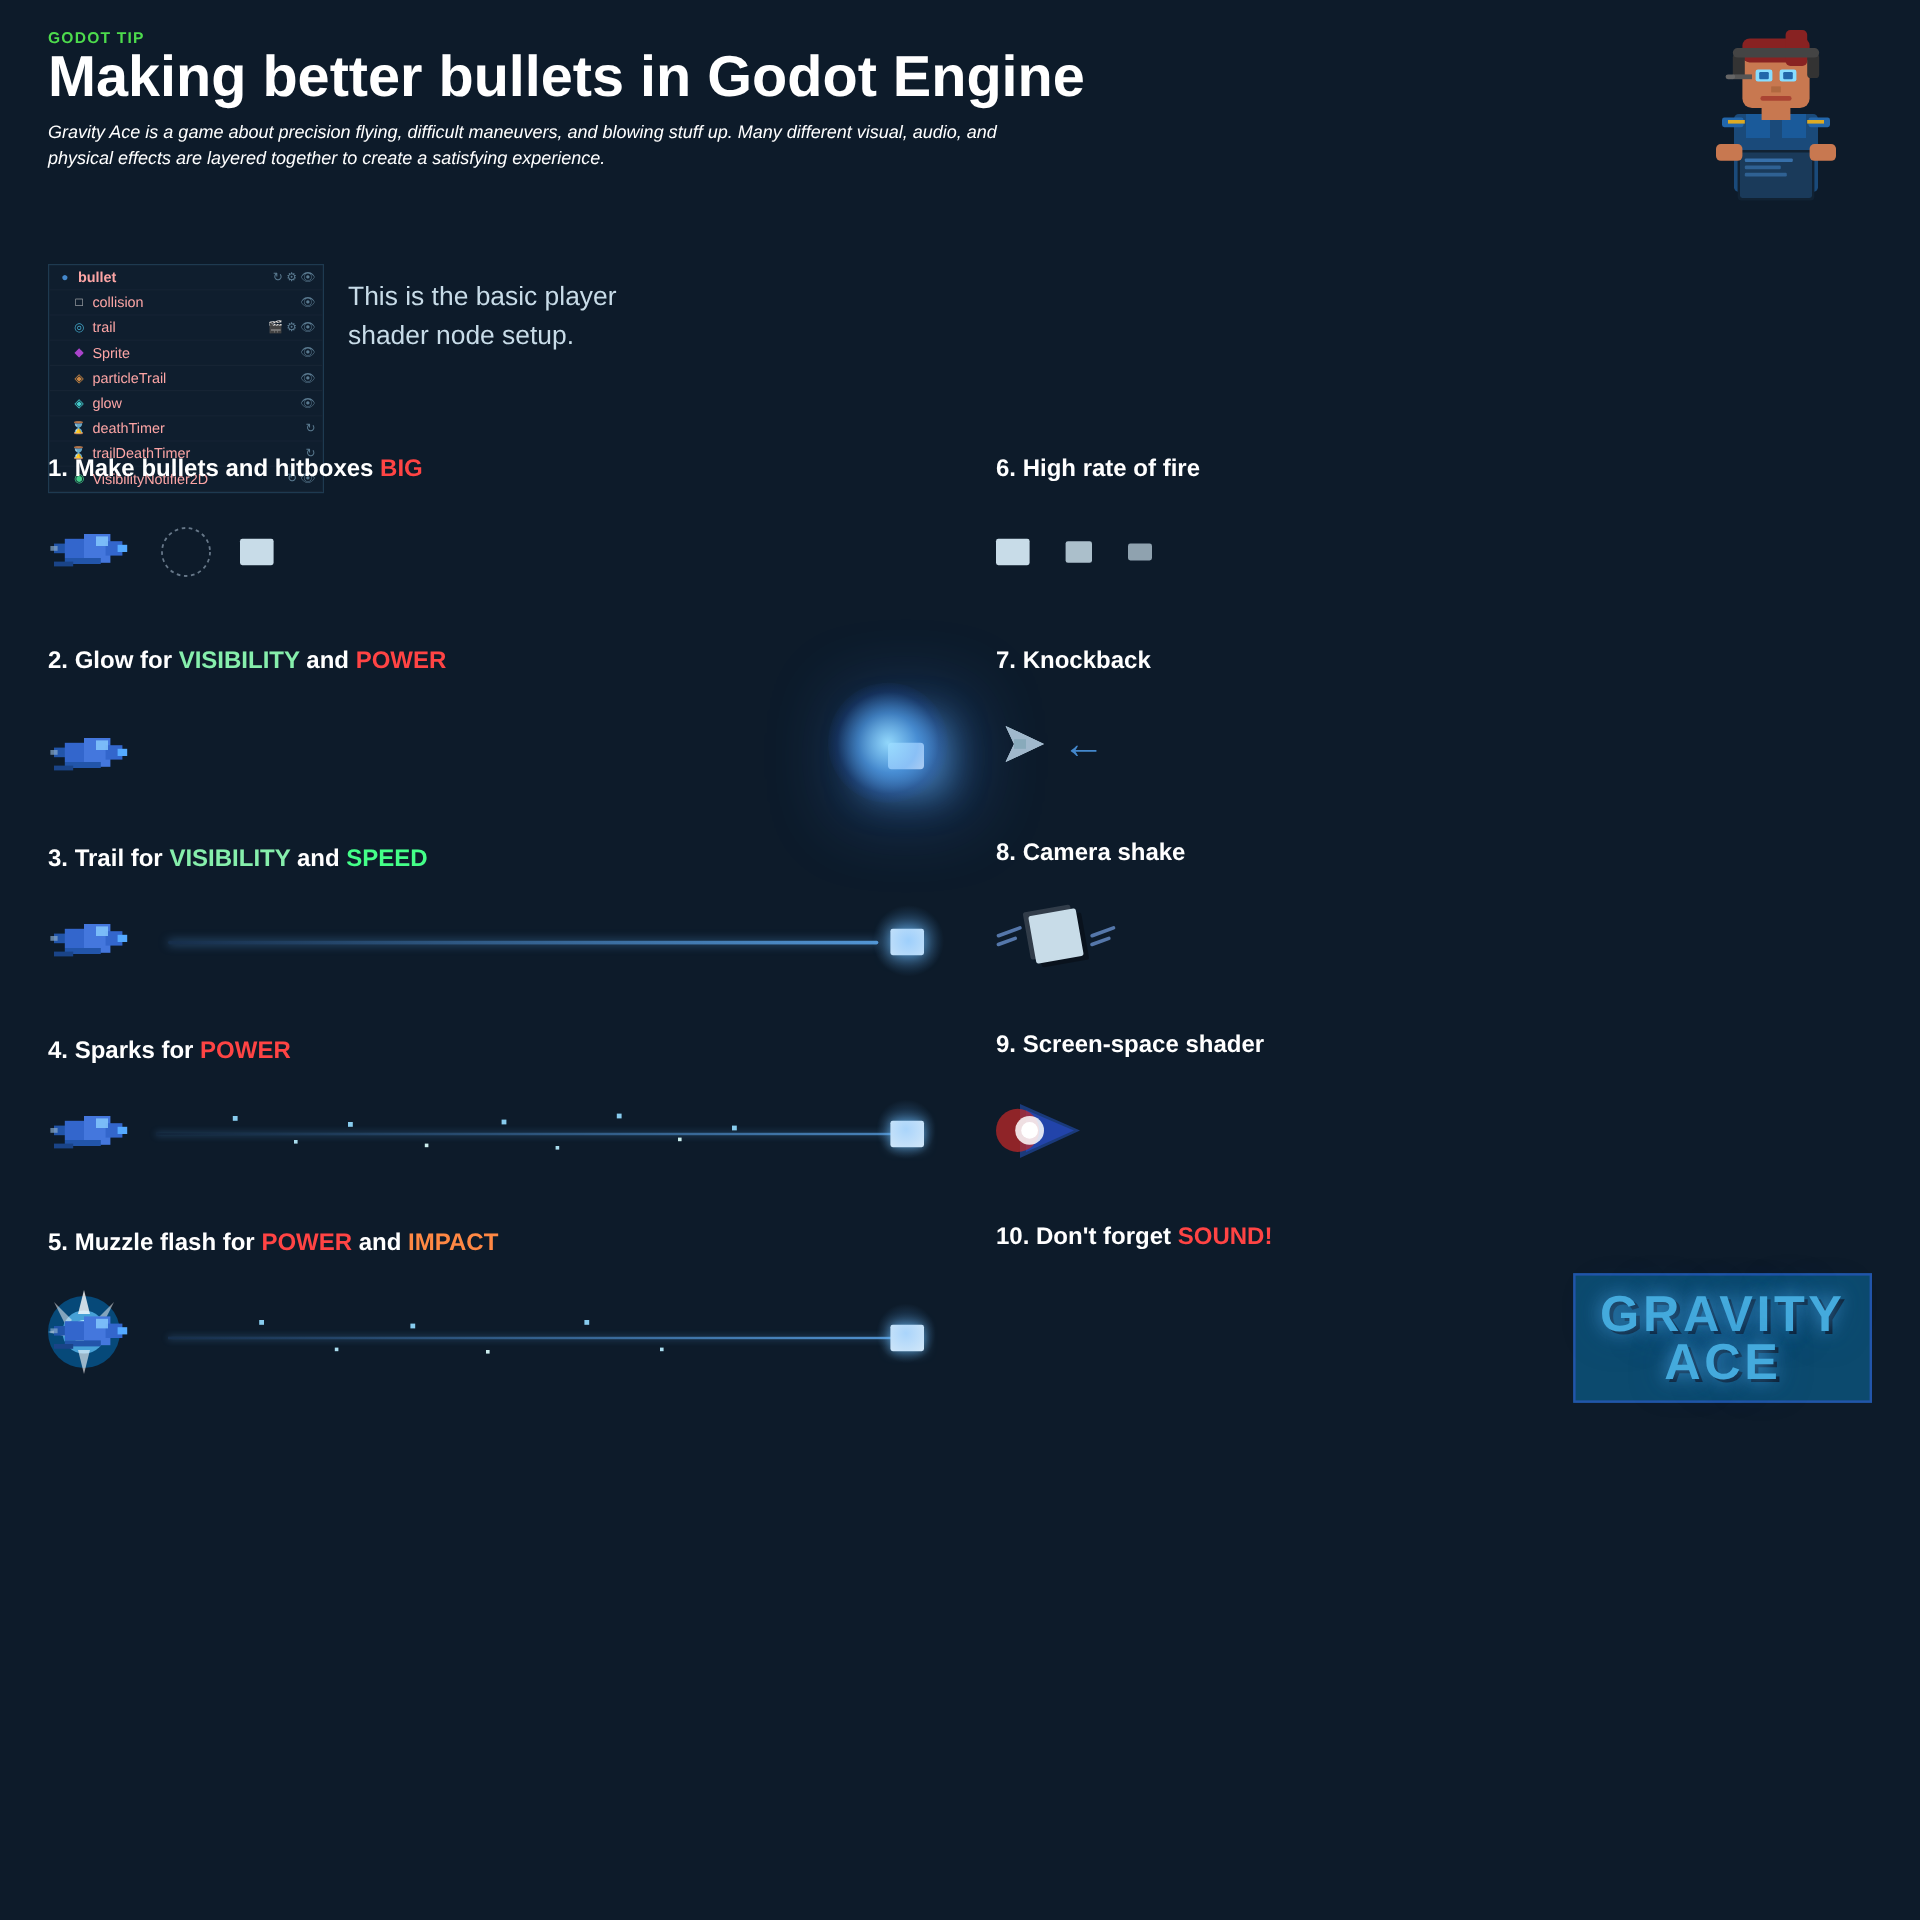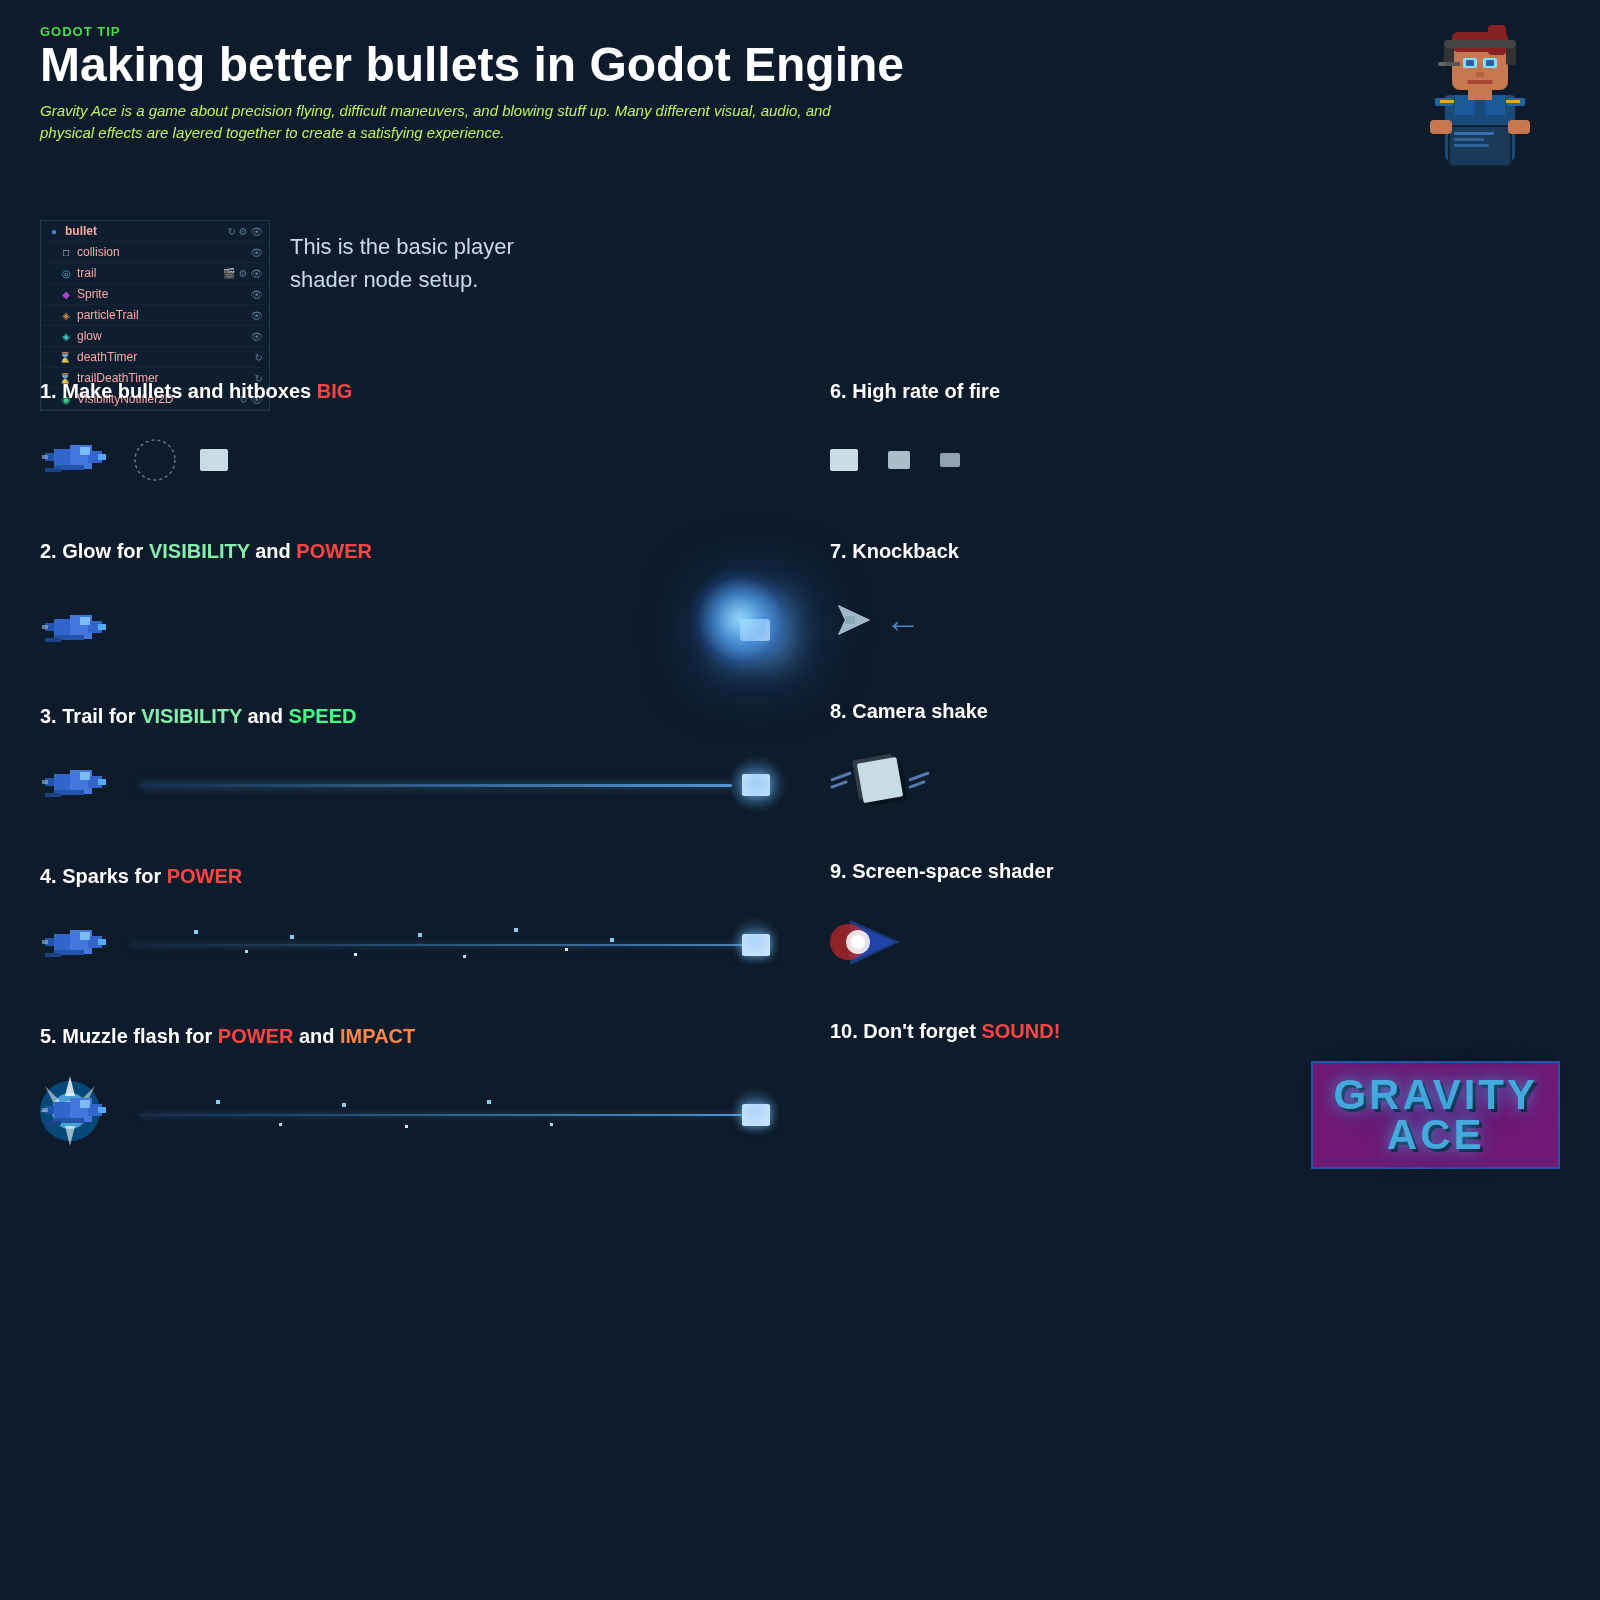--- a/index.html
+++ b/index.html
@@ -28,21 +28,21 @@
     .main-title {
       font-size: 48px;
       font-weight: 900;
       color: #ffffff;
       margin-bottom: 8px;
       line-height: 1.1;
     }
     .subtitle {
       font-size: 15px;
       font-style: italic;
-      color: #bef264;
+      color: #ffffff;
       max-width: 800px;
       line-height: 1.5;
       margin-bottom: 24px;
     }
 
     
     .character-avatar {
       position: absolute;
       top: 10px;
       right: 40px;
@@ -622,21 +622,21 @@
       </div>
 
       <div class="section section-wrapper">
         <div class="section-title">
           <span>10. Don't forget </span>
           <span class="highlight-red">SOUND!</span>
         </div>
         <div class="illustration">
 
           <div style="margin-top:30px;margin-left:auto;">
-            <div style="background:#701a75;border:2px solid #2255aa;padding:12px 20px;display:inline-block;">
+            <div style="background:#0c4a6e;border:2px solid #2255aa;padding:12px 20px;display:inline-block;">
               <div style="font-size:42px;font-weight:900;color:#44aadd;text-shadow:0 0 15px rgba(70,160,220,0.9), 0 0 30px rgba(40,100,180,0.5), 3px 3px 0 #0a1828;font-family:Impact,sans-serif;letter-spacing:3px;line-height:0.95;text-align:center;">GRAVITY</div>
               <div style="font-size:42px;font-weight:900;color:#44aadd;text-shadow:0 0 15px rgba(70,160,220,0.9), 0 0 30px rgba(40,100,180,0.5), 3px 3px 0 #0a1828;font-family:Impact,sans-serif;letter-spacing:3px;line-height:0.95;text-align:center;">ACE</div>
             </div>
           </div>
         </div>
       </div>
 
     </div>
   </div>
 </div>

